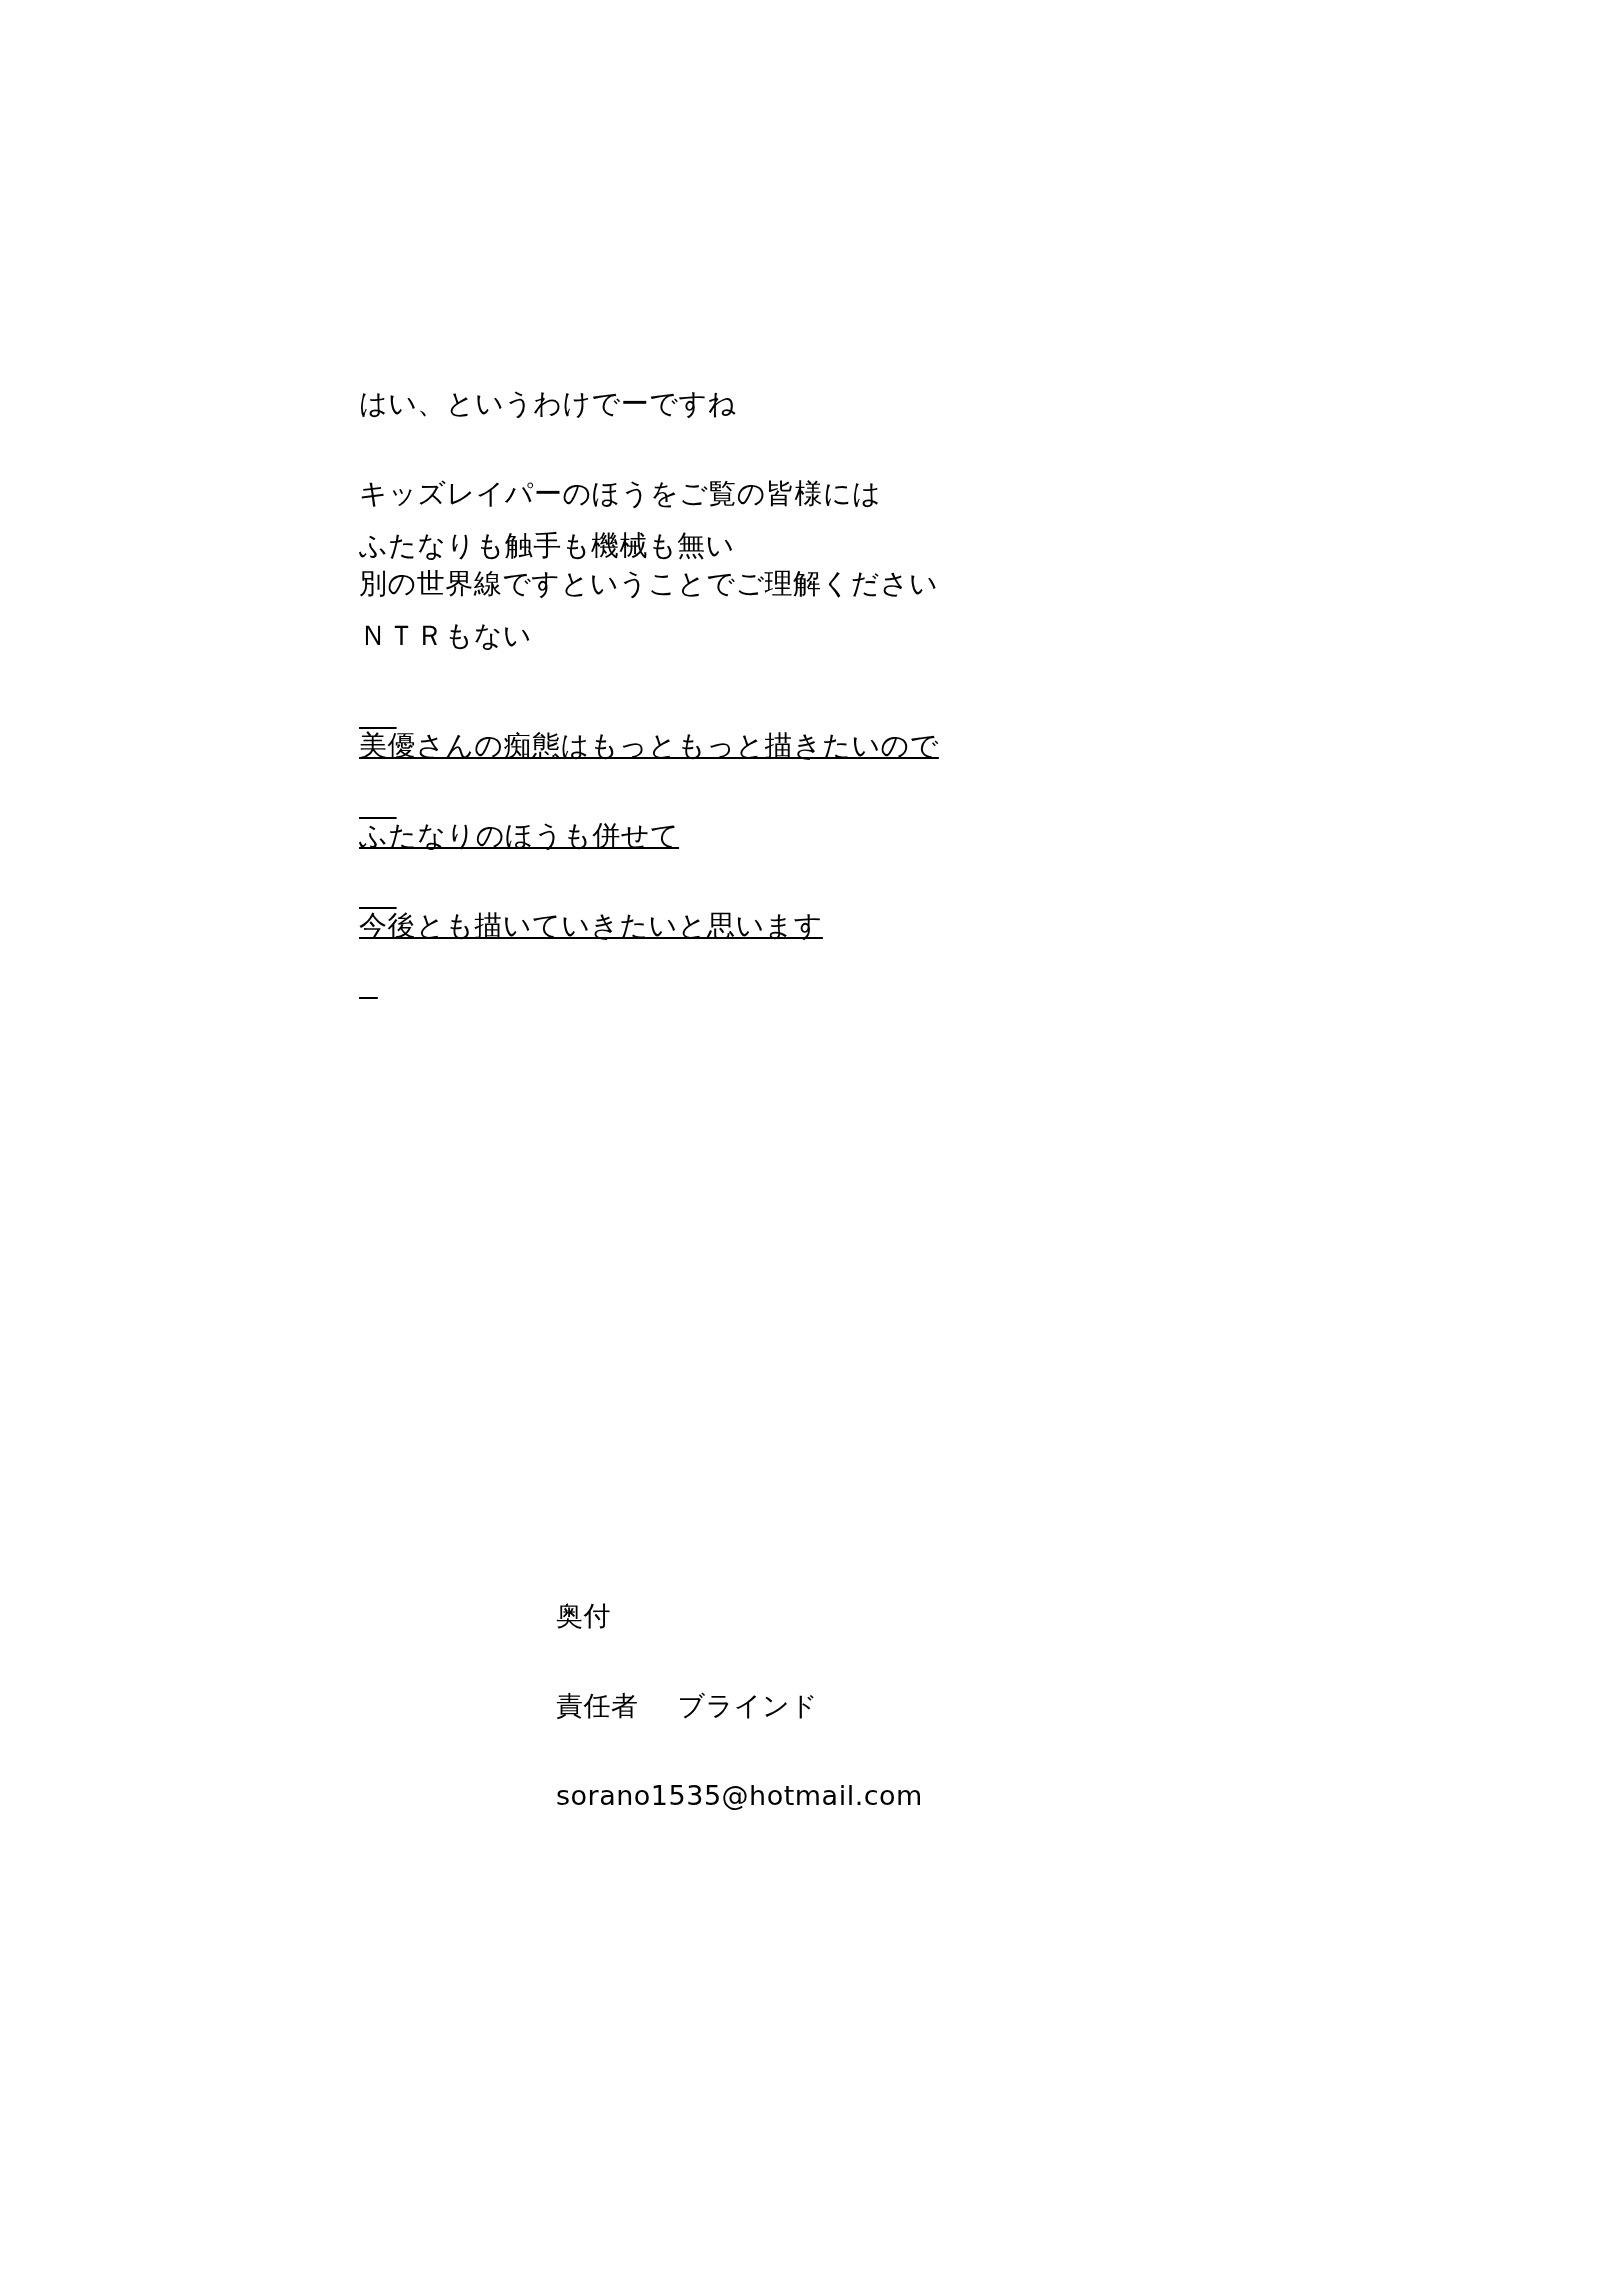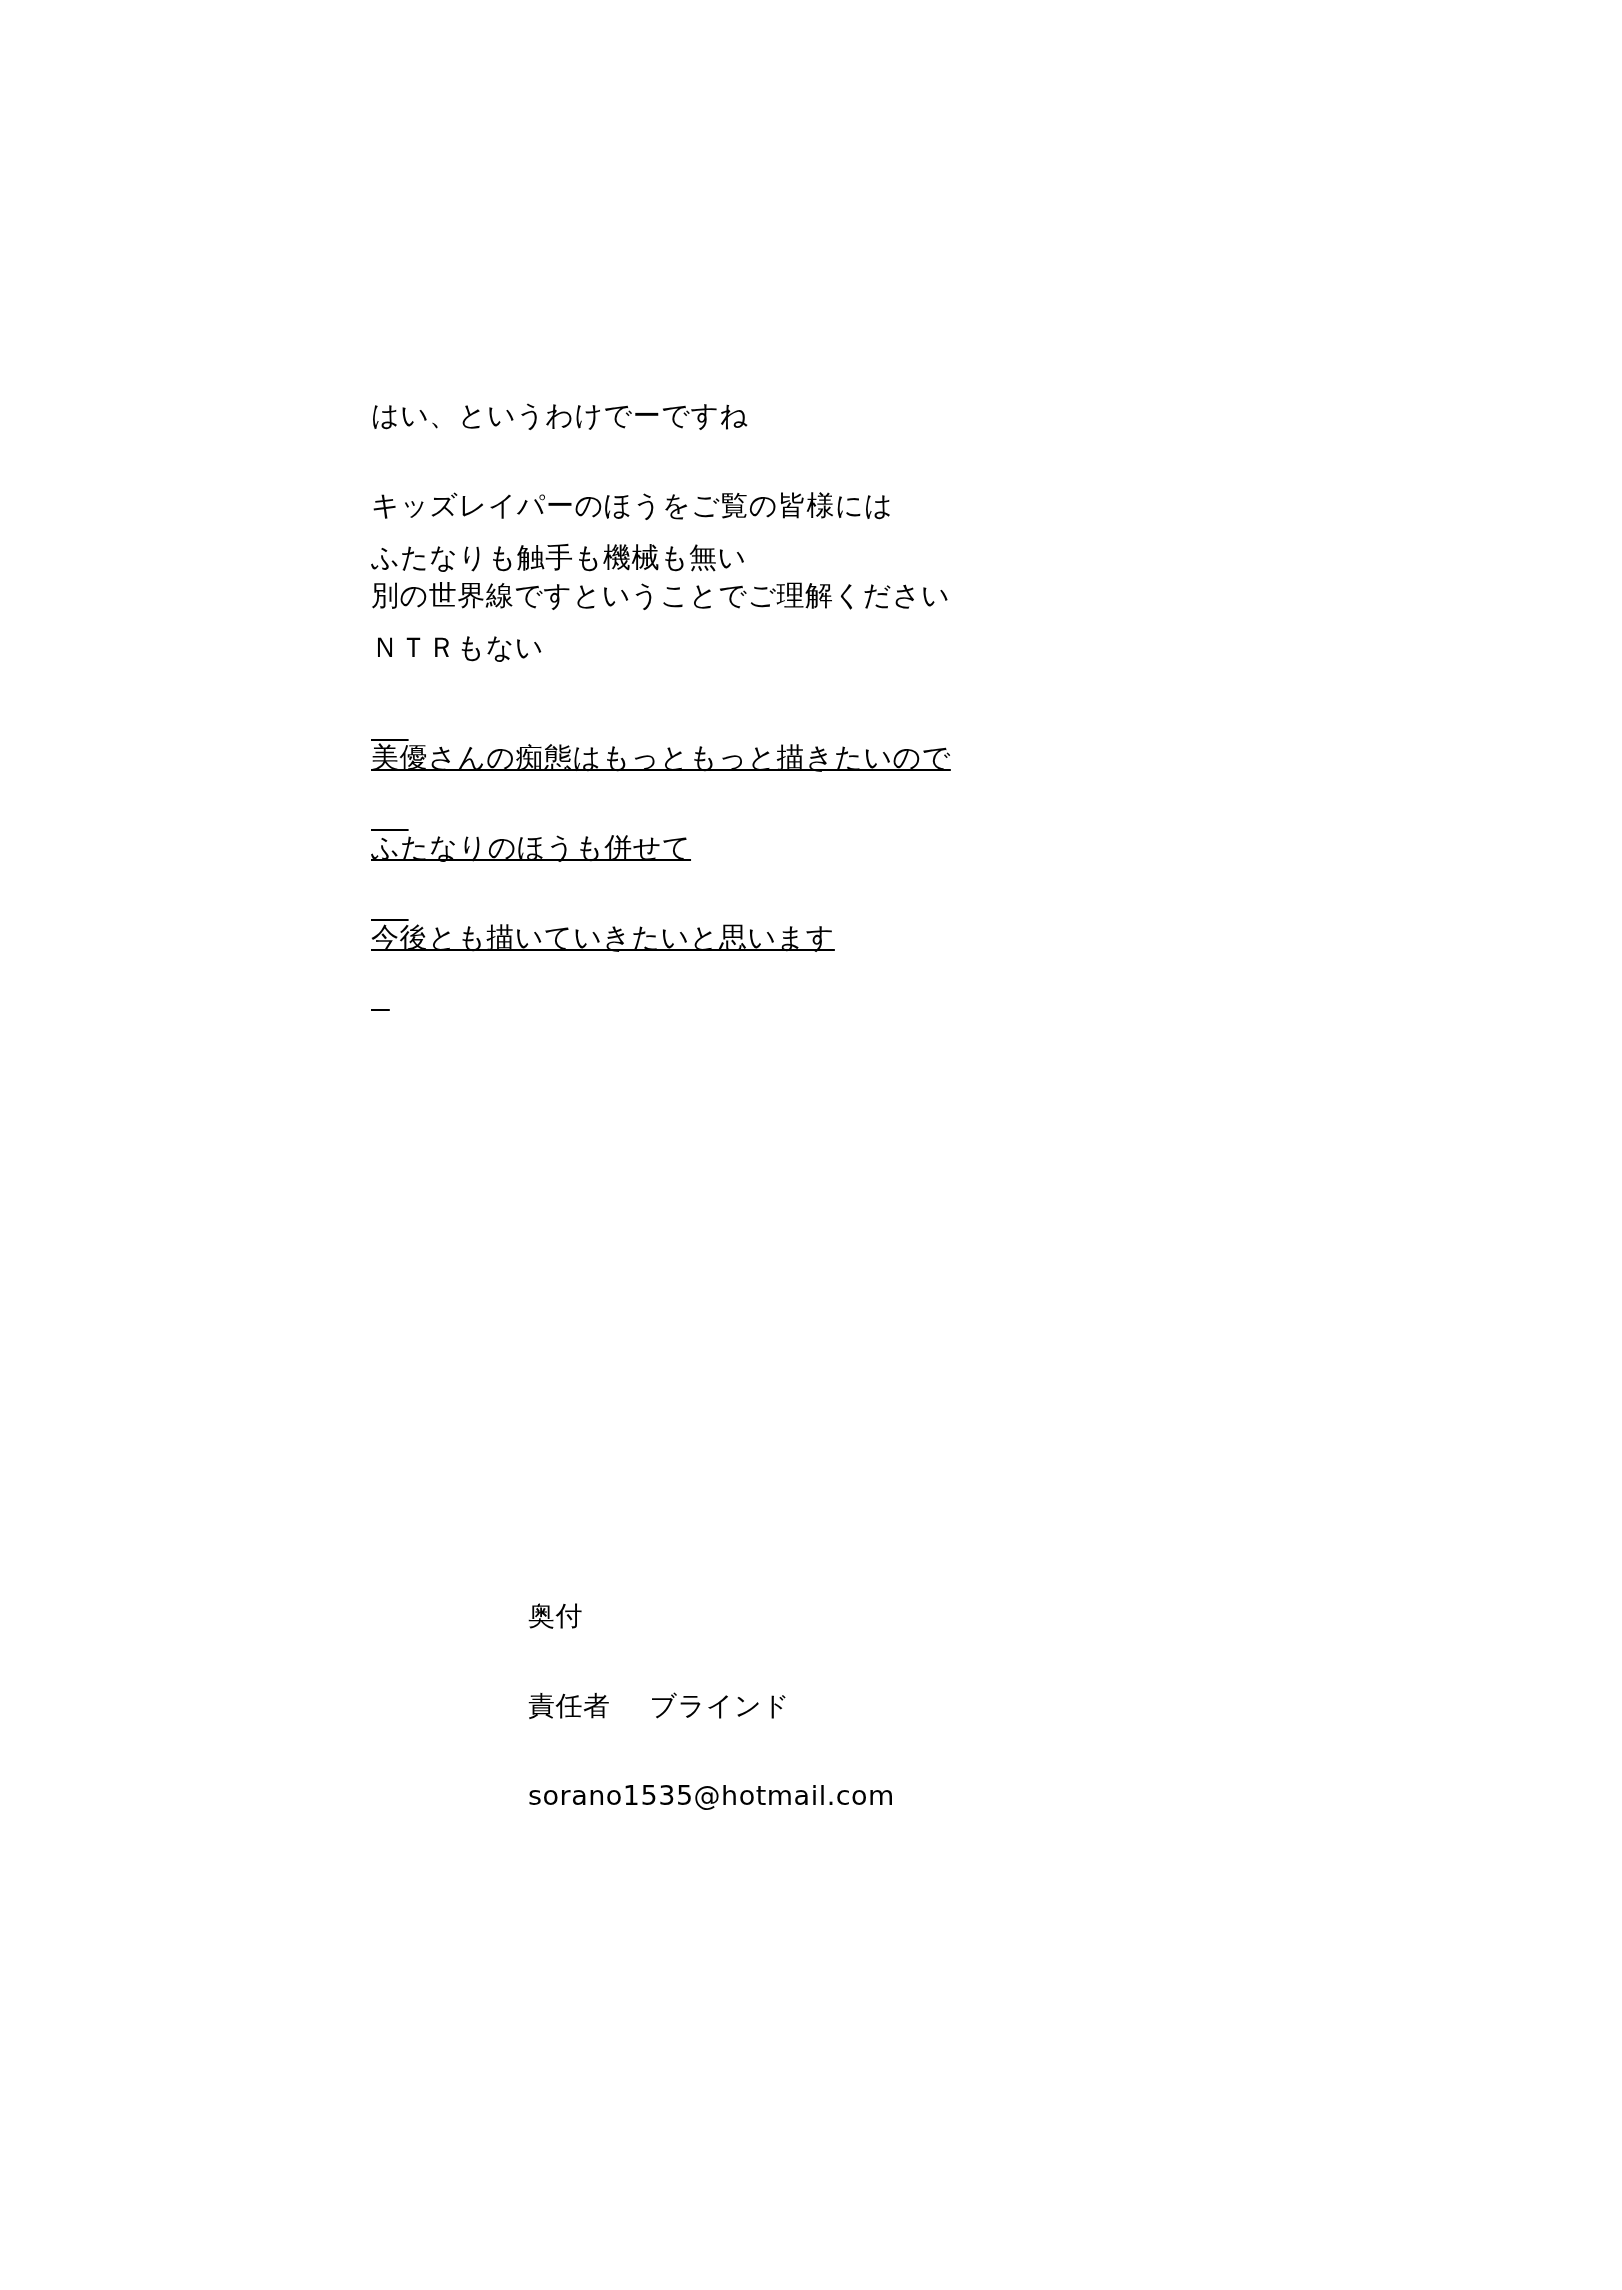--- a/index.html
+++ b/index.html
@@ -12,35 +12,35 @@
     width: 1622px;
     height: 2290px;
     background: #ffffff;
     color: #000000;
     font-family: "DejaVu Sans", sans-serif;
     overflow: hidden;
   }
   .para {
     position: absolute;
     left: 359px;
-    margin: 12px;
+    margin: 0;
     font-size: 28px;
     line-height: 30px;
     letter-spacing: 0.5px;
     white-space: pre;
   }
   .para .line { display: block; }
   #para-1 { top: 329px; }
   #para-2 { top: 471px; }
   #para-3 { top: 544px; }
   #para-4 { top: 671px; text-decoration: underline; }
 
   .colophon {
     position: absolute;
-    left: 528px;
+    left: 556px;
     top: 1541px;
     font-size: 27px;
     line-height: 30px;
     letter-spacing: 0.5px;
     white-space: pre;
   }
   .colophon .line { display: block; }
   .gap-lg { display: inline-block; width: 39px; }
   .gap-md { display: inline-block; width: 35px; }
   .gap-sm { display: inline-block; width: 29px; }

